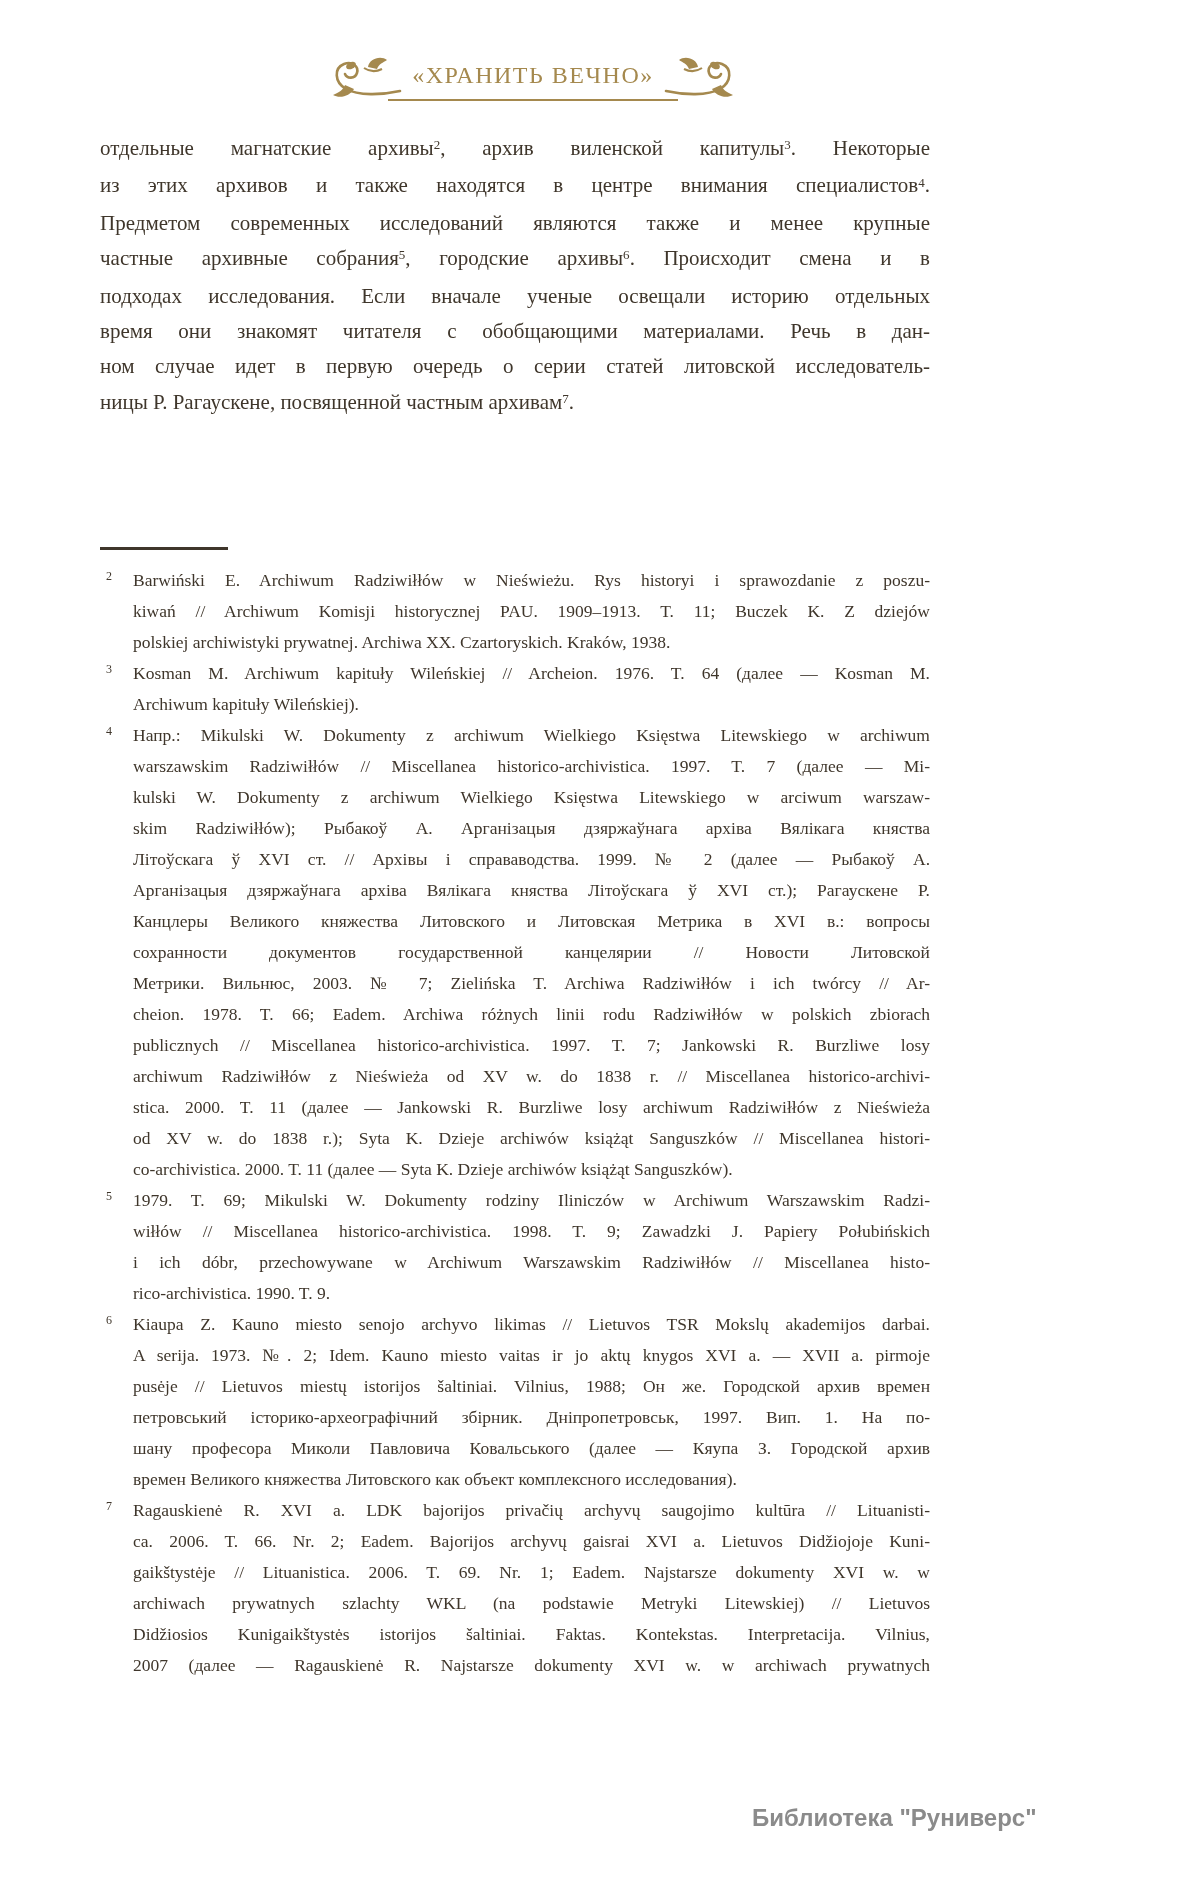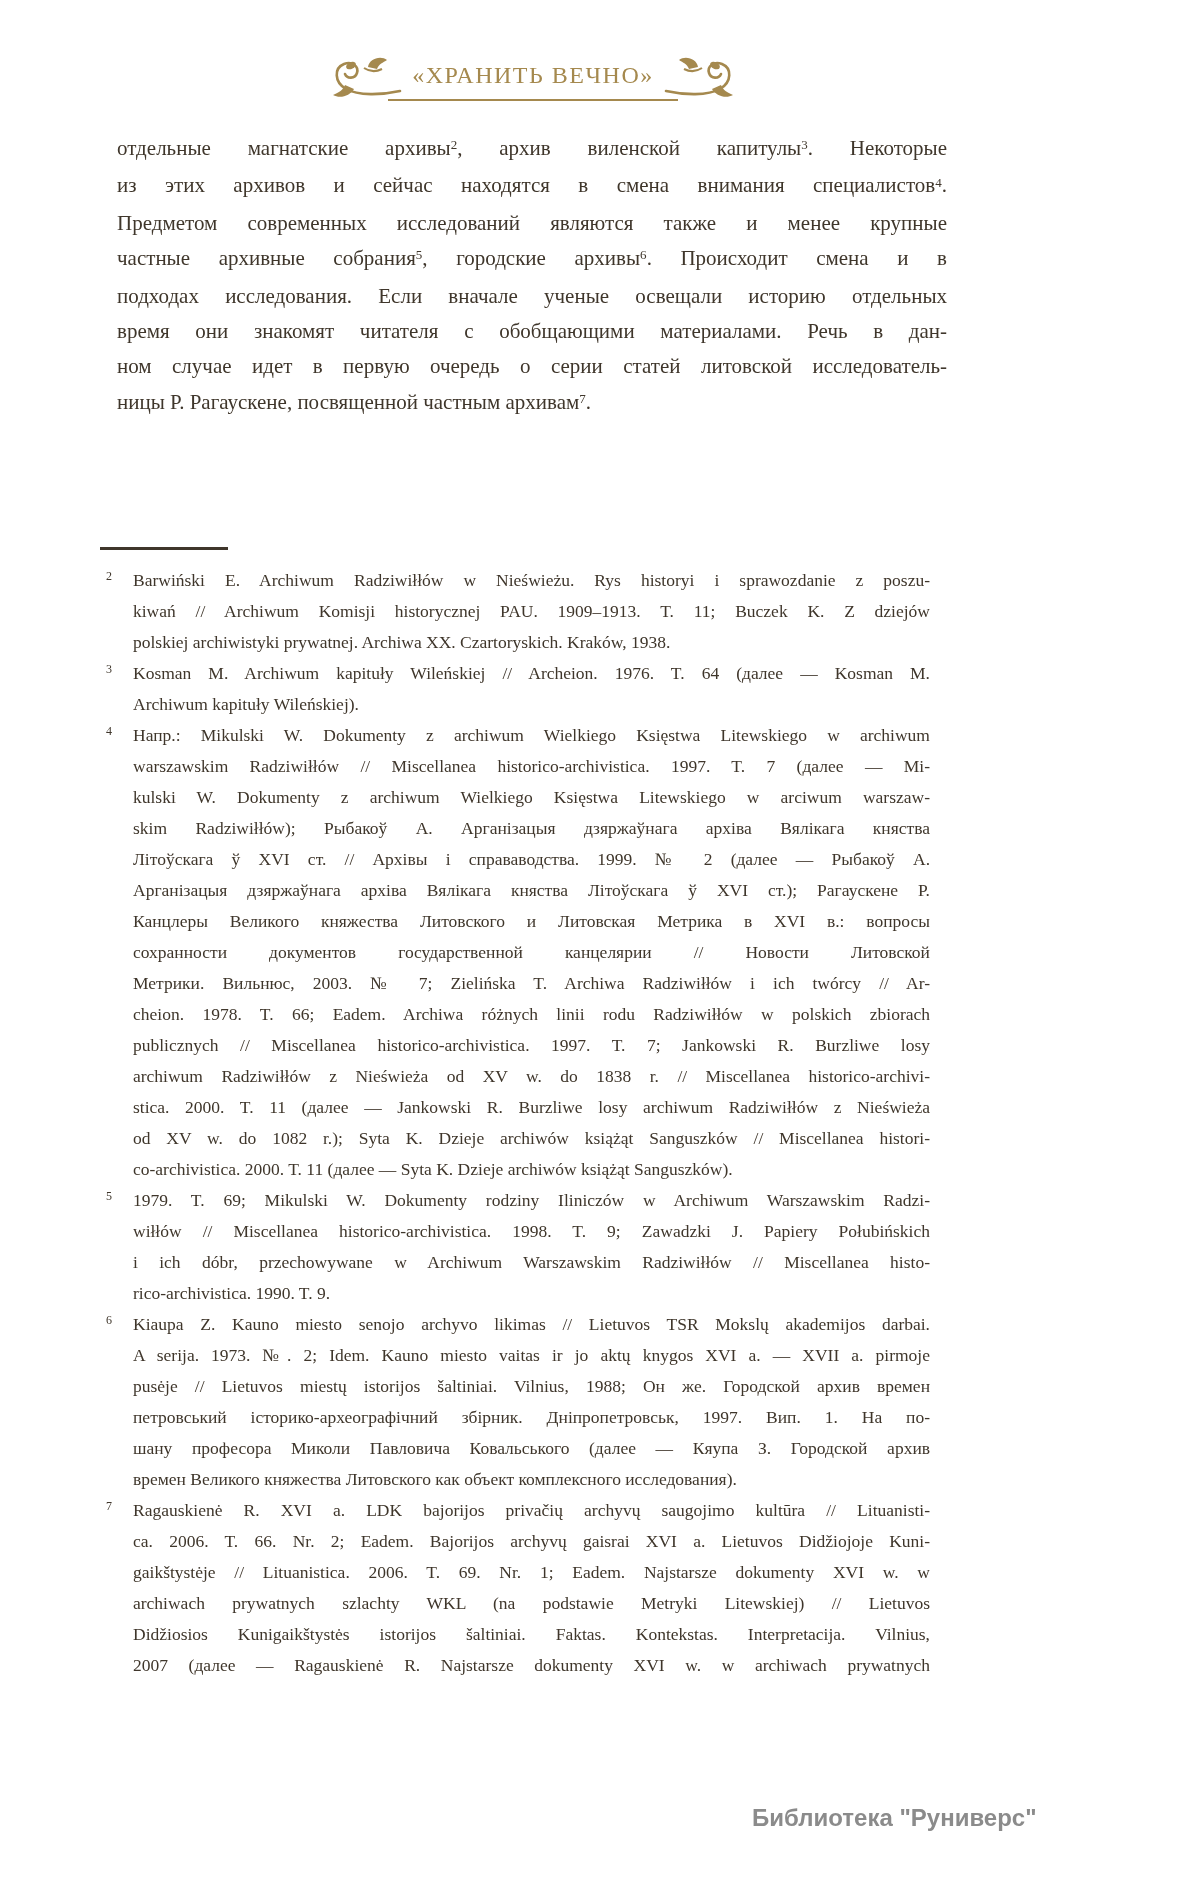--- a/index.html
+++ b/index.html
@@ -35,21 +35,21 @@
     background:#a5894e;z-index:1;
   }
   .fl{flex:0 0 auto;}
   .fr{transform:scaleX(-1);}
   .pagenum{
     position:absolute;top:58px;left:1088px;
     font-size:28px;color:#453b2f;
   }
   
   .bodytext{
-    position:absolute;left:117px;top:131px;width:830px;
+    position:absolute;left:100px;top:131px;width:830px;
     font-size:21px;line-height:35.4px;
   }
   .tl{text-align:justify;text-align-last:justify;}
   .tl-end{text-align-last:left;}
   .it{}
   .sup{font-size:0.62em;position:relative;top:-0.45em;}
   
   .fn-sep{
     position:absolute;left:100px;top:547px;width:128px;height:3px;
     background:#3f362b;
@@ -94,21 +94,21 @@
         <path d="M40,14 C46,18 52,18 58,15" fill="none" stroke="#a5894e" stroke-width="2"></path>
       </svg>
       <i class="orn-rule"></i>
     </div>
   </header>
 
   <div class="pagenum">7</div>
 
   <main class="bodytext" id="body-lines">
       <div class="tl"><span>отдельные магнатские архивы</span><span class="sup">2</span><span>, архив виленской капитулы</span><span class="sup">3</span><span>. Некоторые</span></div>
-      <div class="tl"><span>из этих архивов и сейчас находятся в смена внимания специалистов</span><span class="sup">4</span><span>.</span></div>
+      <div class="tl"><span>из этих архивов и также находятся в центре внимания специалистов</span><span class="sup">4</span><span>.</span></div>
       <div class="tl"><span>Предметом современных исследований являются также и менее крупные</span></div>
       <div class="tl"><span>частные архивные собрания</span><span class="sup">5</span><span>, городские архивы</span><span class="sup">6</span><span>. Происходит смена и в</span></div>
       <div class="tl"><span>подходах исследования. Если вначале ученые освещали историю отдельных</span></div>
       <div class="tl"><span>время они знакомят читателя с обобщающими материалами. Речь в дан-</span></div>
       <div class="tl"><span>ном случае идет в первую очередь о серии статей литовской исследователь-</span></div>
       <div class="tl tl-end"><span>ницы Р. Рагаускене, посвященной частным архивам</span><span class="sup">7</span><span>.</span></div>
     </main>
 
   <div class="fn-sep"></div>
 
@@ -132,21 +132,21 @@
         <div class="tl"><span>skim Radziwiłłów); </span><span class="it">Рыбакоў А.</span><span> Арганізацыя дзяржаўнага архіва Вялікага княства</span></div>
         <div class="tl"><span>Літоўскага ў XVI ст. // Архівы і справаводства. 1999. № 2 (далее — </span><span class="it">Рыбакоў А.</span></div>
         <div class="tl"><span>Арганізацыя дзяржаўнага архіва Вялікага княства Літоўскага ў XVI ст.); </span><span class="it">Рагаускене Р.</span></div>
         <div class="tl"><span>Канцлеры Великого княжества Литовского и Литовская Метрика в XVI в.: вопросы</span></div>
         <div class="tl"><span>сохранности документов государственной канцелярии // Новости Литовской</span></div>
         <div class="tl"><span>Метрики. Вильнюс, 2003. № 7; </span><span class="it">Zielińska T.</span><span> Archiwa Radziwiłłów i ich twórcy // Ar-</span></div>
         <div class="tl"><span>cheion. 1978. T. 66; </span><span class="it">Eadem.</span><span> Archiwa różnych linii rodu Radziwiłłów w polskich zbiorach</span></div>
         <div class="tl"><span>publicznych // Miscellanea historico-archivistica. 1997. T. 7; </span><span class="it">Jankowski R.</span><span> Burzliwe losy</span></div>
         <div class="tl"><span>archiwum Radziwiłłów z Nieświeża od XV w. do 1838 r. // Miscellanea historico-archivi-</span></div>
         <div class="tl"><span>stica. 2000. T. 11 (далее — </span><span class="it">Jankowski R.</span><span> Burzliwe losy archiwum Radziwiłłów z Nieświeża</span></div>
-        <div class="tl"><span>od XV w. do 1082 r.); </span><span class="it">Syta K.</span><span> Dzieje archiwów książąt Sanguszków // Miscellanea histori-</span></div>
+        <div class="tl"><span>od XV w. do 1838 r.); </span><span class="it">Syta K.</span><span> Dzieje archiwów książąt Sanguszków // Miscellanea histori-</span></div>
         <div class="tl tl-end"><span>co-archivistica. 2000. T. 11 (далее — </span><span class="it">Syta K.</span><span> Dzieje archiwów książąt Sanguszków).</span></div>
       </div>
       <div class="fn">
         <span class="fn-num">5</span>
         <div class="tl"><span>1979. T. 69; </span><span class="it">Mikulski W.</span><span> Dokumenty rodziny Iliniczów w Archiwum Warszawskim Radzi-</span></div>
         <div class="tl"><span>wiłłów // Miscellanea historico-archivistica. 1998. T. 9; </span><span class="it">Zawadzki J.</span><span> Papiery Połubińskich</span></div>
         <div class="tl"><span>i ich dóbr, przechowywane w Archiwum Warszawskim Radziwiłłów // Miscellanea histo-</span></div>
         <div class="tl tl-end"><span>rico-archivistica. 1990. T. 9.</span></div>
       </div>
       <div class="fn">

